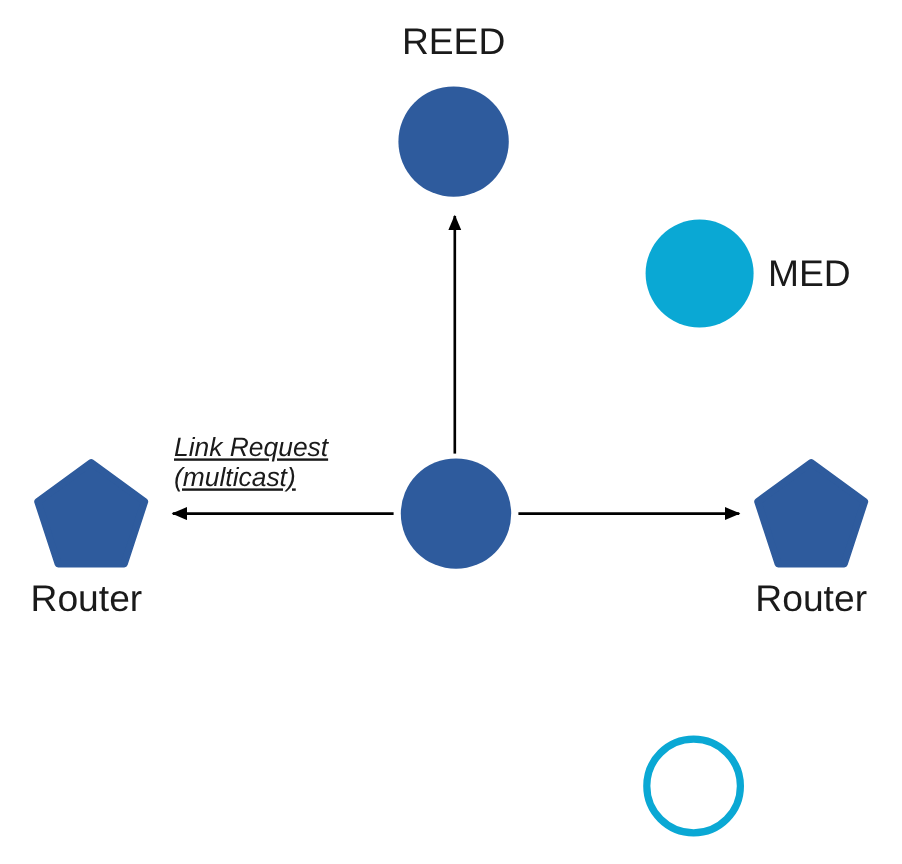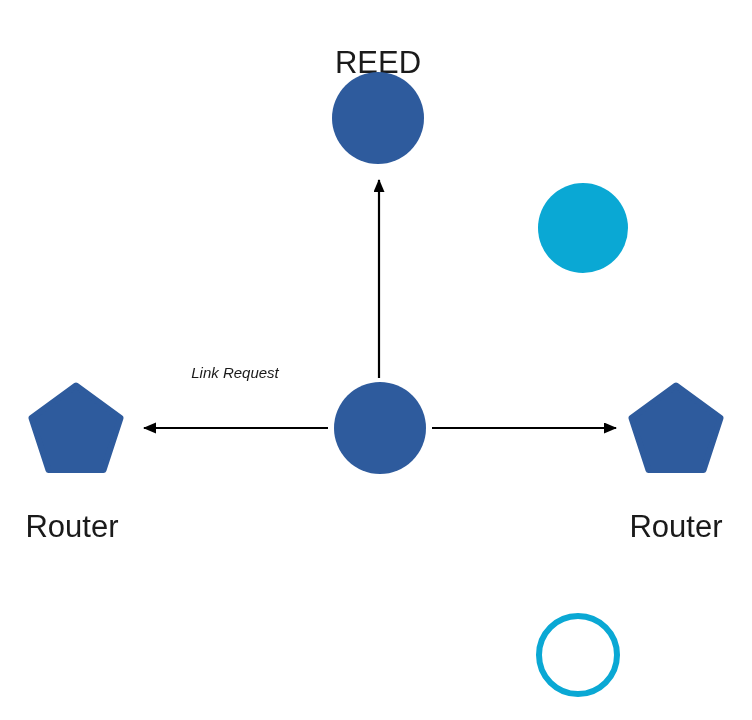--- a/index.html
+++ b/index.html
@@ -35,31 +35,31 @@
     stroke-width: 6;
     stroke-linejoin: round;
   }
   .node-label {
     position: absolute;
     font-size: 31px;
     font-weight: 500;
     line-height: 38px;
     color: var(--text, #1a1a1a);
     white-space: nowrap;
-    margin-top: 28px;
   }
   .centered { text-align: center; }
   .annotation {
     position: absolute;
     font-style: italic;
     font-weight: 500;
-    font-size: 15px;
+    font-size: 22px;
     line-height: 25px;
-    text-align: center;
+    text-align: left;
     color: var(--text, #1a1a1a);
+    text-decoration: underline;
   }
   .arrows-layer {
     position: absolute;
     left: 0; top: 0;
     width: 752px; height: 720px;
     pointer-events: none;
   }
   .arrows-layer line {
     stroke: var(--arrow, #000000);
     stroke-width: 2.2;
@@ -78,25 +78,27 @@
     </defs>
     <line x1="379" y1="378" x2="379" y2="180" marker-end="url(#arrowhead)"></line>
     <line x1="328" y1="428" x2="144" y2="428" marker-end="url(#arrowhead)"></line>
     <line x1="432" y1="428" x2="616" y2="428" marker-end="url(#arrowhead)"></line>
   </svg>
 
   <div class="node-label centered abs" style="left:288px; top:16px; width:180px;">REED</div>
   <div class="node-circle filled-blue" style="left:332px; top:72px; width:92px; height:92px;"></div>
 
   <div class="node-circle filled-cyan" style="left:538px; top:183px; width:90px; height:90px;"></div>
+  <div class="node-label abs" style="left:640px; top:209px;">MED</div>
 
   <div class="node-circle filled-blue" style="left:334px; top:382px; width:92px; height:92px;"></div>
 
   <div class="annotation" style="left:145px; top:360px; width:180px;">
     <div>Link Request</div>
+    <div>(multicast)</div>
   </div>
 
   <svg class="pentagon-svg" style="left:26px; top:382px; width:100px; height:92px;" viewBox="0 0 100 91" xmlns="http://www.w3.org/2000/svg">
     <polygon points="50,3 94.5,35.5 77.5,87.5 22.5,87.5 5.5,35.5"></polygon>
   </svg>
   <div class="node-label centered abs" style="left:12px; top:480px; width:120px;">Router</div>
 
   <svg class="pentagon-svg" style="left:626px; top:382px; width:100px; height:92px;" viewBox="0 0 100 91" xmlns="http://www.w3.org/2000/svg">
     <polygon points="50,3 94.5,35.5 77.5,87.5 22.5,87.5 5.5,35.5"></polygon>
   </svg>

